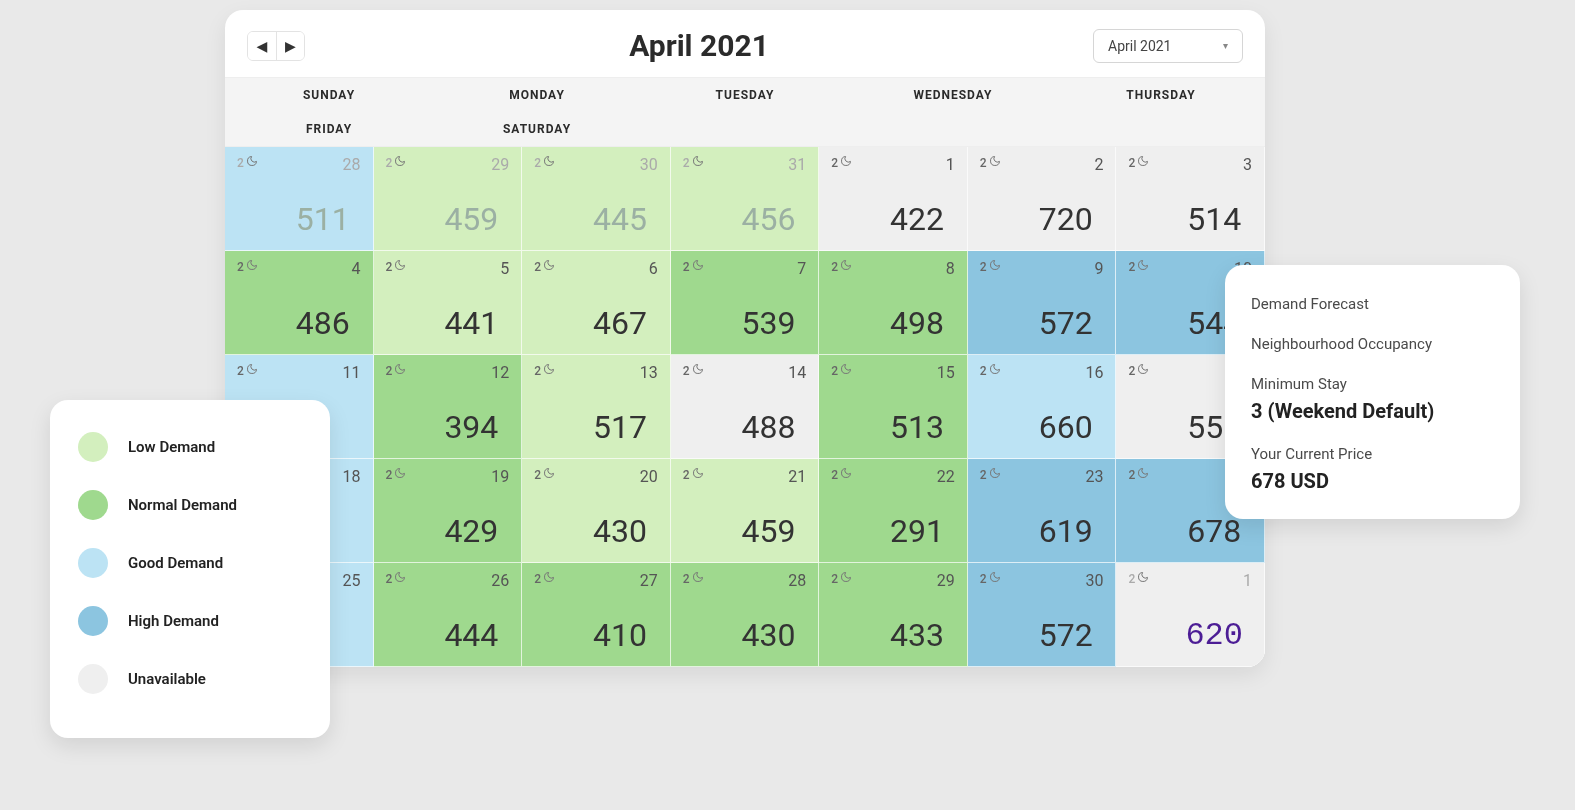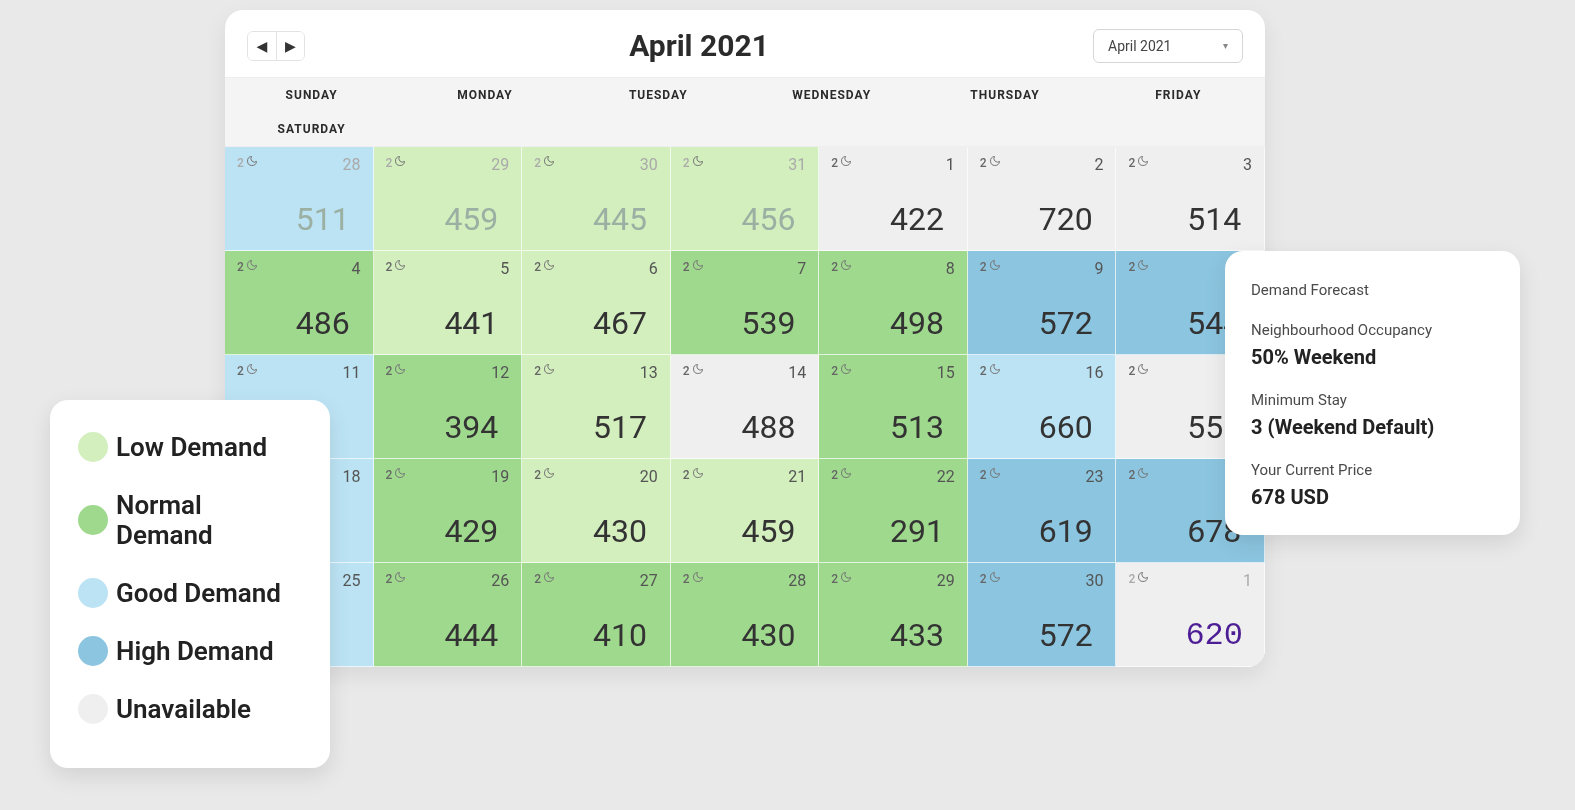--- a/index.html
+++ b/index.html
@@ -36,21 +36,21 @@
   .month-select {
     border: 1px solid #d6d6d6; border-radius: 6px;
     padding: 8px 14px; min-width: 150px;
     display: flex; justify-content: space-between; align-items: center;
     font-size: 14px; color: #444; cursor: pointer; background: #fff;
   }
   .month-select .chev { font-size: 10px; color: #888; }
 
   .dow-row {
     display: grid;
-    grid-template-columns: repeat(6, 1fr);
+    grid-template-columns: repeat(5, 1fr);
     background: #f4f4f4;
     border-top: 1px solid #eee;
     border-bottom: 1px solid #eee;
   }
   .dow-cell {
     text-align: center;
     padding: 10px 0;
     font-size: 12px;
     font-weight: 700;
     color: #2b2b2b;
@@ -108,37 +108,37 @@
     position: absolute;
     left: 50px;
     top: 400px;
     width: 280px;
     background: #fff;
     border-radius: 18px;
     box-shadow: 0 8px 22px rgba(0,0,0,0.10);
     padding: 32px 28px;
   }
   .legend-item {
-    display: flex; align-items: center; gap: 8px;
+    display: flex; align-items: center; gap: 20px;
     margin-bottom: 28px;
-    font-size: 26px; font-weight: 600; color: #222;
+    font-size: 15px; font-weight: 600; color: #222;
   }
   .legend-item:last-child { margin-bottom: 12px; }
   .swatch { width: 30px; height: 30px; border-radius: 50%; flex-shrink: 0; }
   .swatch.low    { background: #d3efbe; }
   .swatch.normal { background: #9fd98e; }
   .swatch.good   { background: #bce3f4; }
   .swatch.high   { background: #8cc5e0; }
   .swatch.unav   { background: #efefef; }
 
   
   .detail-card {
     position: absolute;
     left: 1225px;
-    top: 251px;
+    top: 265px;
     width: 295px;
     background: #fff;
     border-radius: 18px;
     box-shadow: 0 8px 22px rgba(0,0,0,0.10);
     padding: 30px 26px 26px 26px;
   }
   .detail-block { margin-bottom: 22px; }
   .detail-block:last-child { margin-bottom: 0; }
   .detail-label { font-size: 15px; color: #4a4a4a; margin-bottom: 6px; }
   .detail-value { font-size: 20px; font-weight: 700; color: #222; }
@@ -619,21 +619,20 @@
     <span>Unavailable</span>
   </div>
 </div>
 
 <div class="detail-card">
   <div class="detail-block">
     <div class="detail-label">Demand Forecast</div>
   </div>
   <div class="detail-block">
     <div class="detail-label">Neighbourhood Occupancy</div>
-    <div class="detail-value">50% Weekend</div>
   </div>
   <div class="detail-block">
     <div class="detail-label">Minimum Stay</div>
     <div class="detail-value">3 (Weekend Default)</div>
   </div>
   <div class="detail-block">
     <div class="detail-label">Your Current Price</div>
     <div class="detail-value">678 USD</div>
   </div>
 </div>

